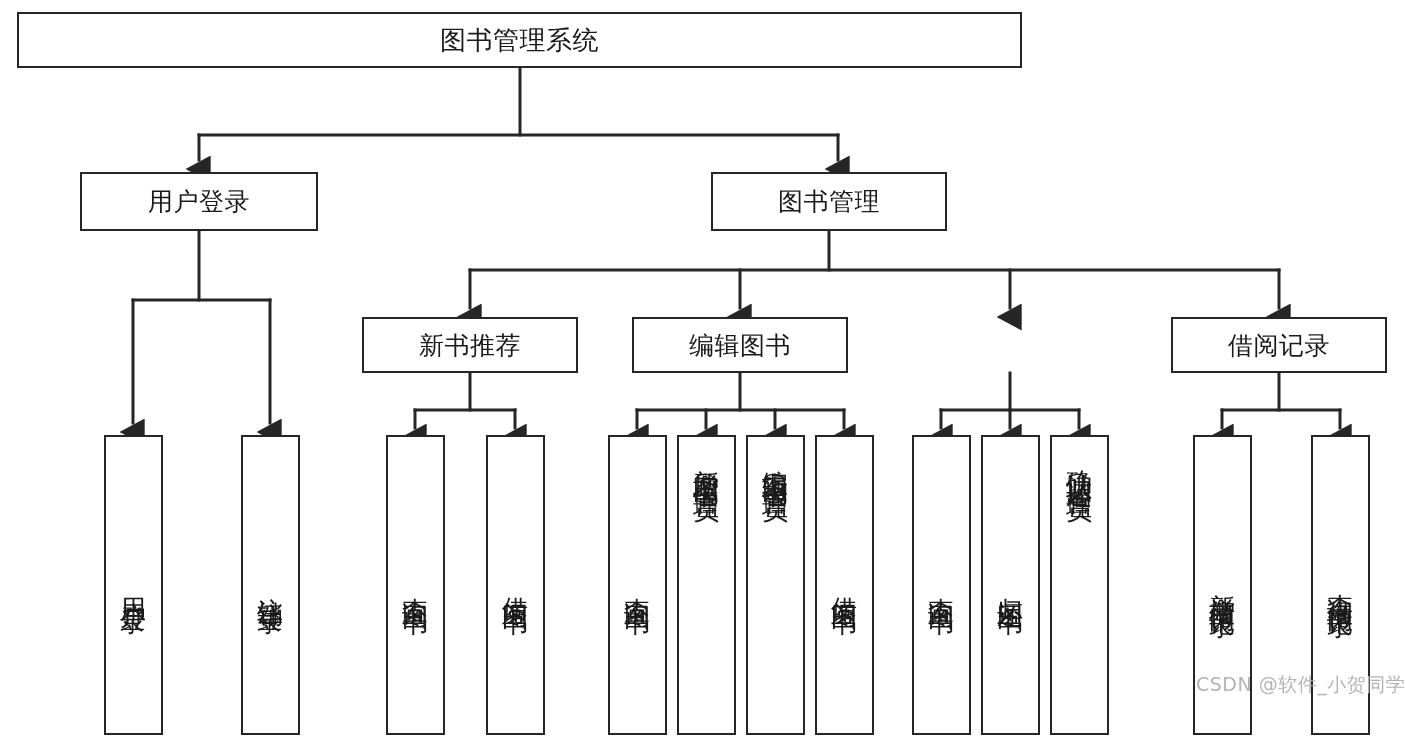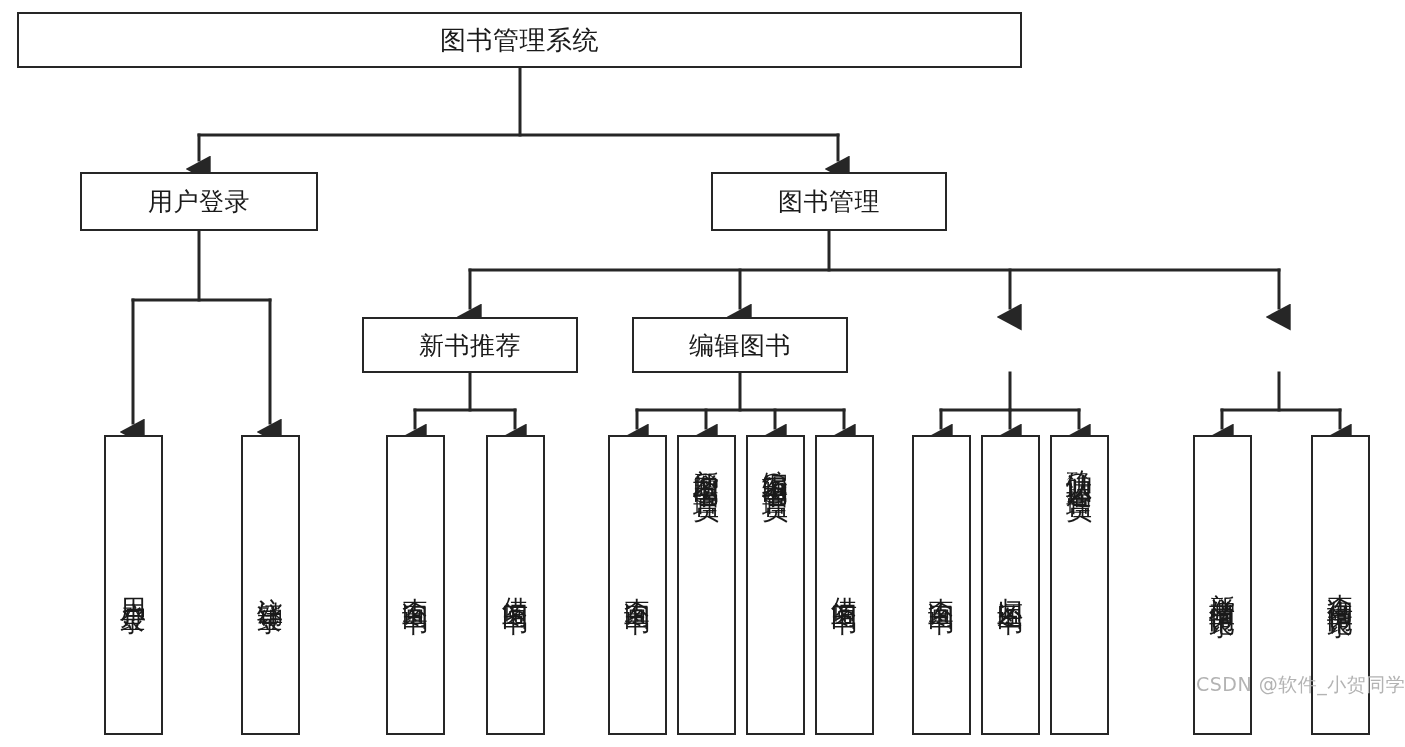--- a/index.html
+++ b/index.html
@@ -143,20 +143,23 @@
   <div class="node horiz" style="left:711px; top:172px; width:236px; height:59px;justify-content:center;">
     <span class="node-label">图书管理</span>
   </div>
 
   <div class="node horiz" style="left:362px; top:317px; width:216px; height:56px;">
     <span class="node-label">新书推荐</span>
   </div>
   <div class="node horiz" style="left:632px; top:317px; width:216px; height:56px;">
     <span class="node-label">编辑图书</span>
   </div>
+  <div class="node horiz" style="left:1171px; top:317px; width:216px; height:56px;">
+    <span class="node-label">借阅记录</span>
+  </div>
 
   <div class="node vert centered" style="left:104px; top:435px; width:59px; height:300px;">
     <span class="node-label">用户登录</span>
   </div>
   <div class="node vert centered" style="left:241px; top:435px; width:59px; height:300px;">
     <span class="node-label">注销登录</span>
   </div>
 
   <div class="node vert centered" style="left:386px; top:435px; width:59px; height:300px;">
     <span class="node-label">查询图书</span>

